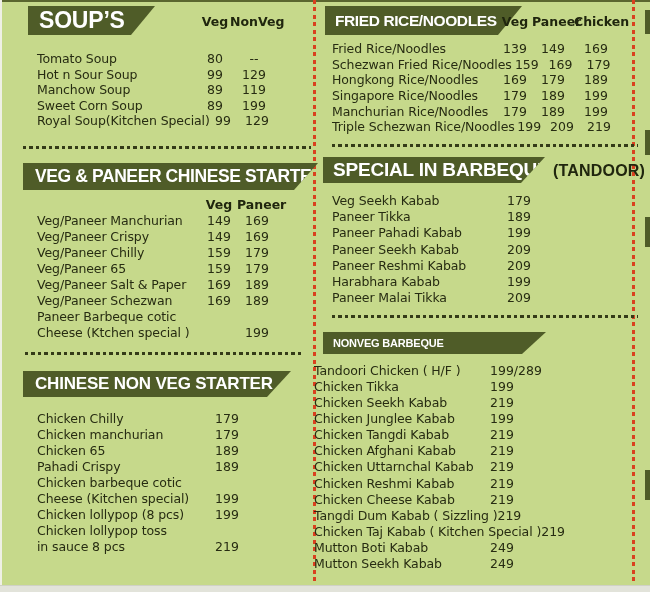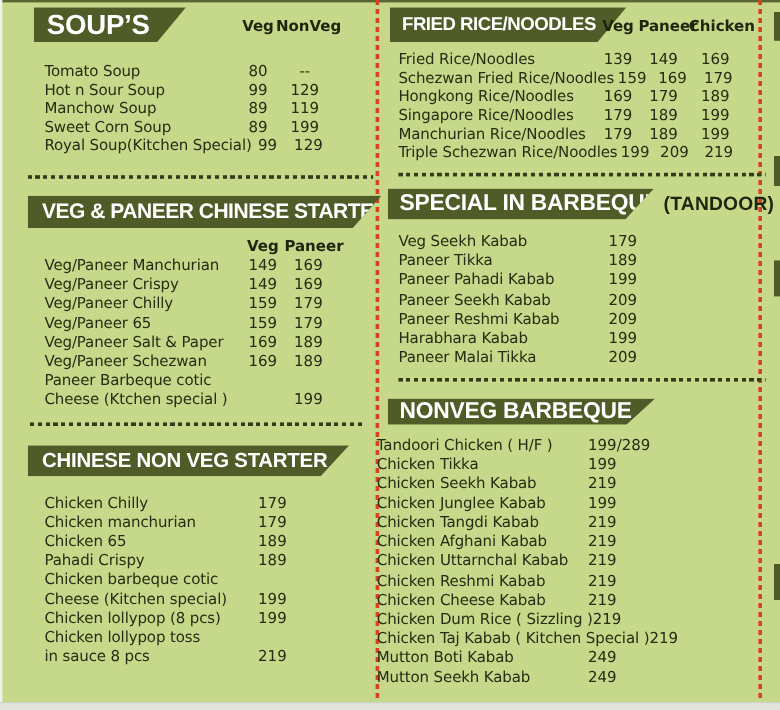--- a/index.html
+++ b/index.html
@@ -20,21 +20,21 @@
     display:flex;align-items:center;
     clip-path:polygon(0 0,100% 0,calc(100% - 24px) 100%,0 100%);
     letter-spacing:-0.2px;
     white-space:nowrap;
   }
   #hdr-soups{left:28px;top:6px;width:116px;height:29px;font-size:23px;padding-left:11px;}
   #hdr-fr{left:325px;top:6px;width:187px;height:29px;font-size:15.5px;padding-left:10px;letter-spacing:-0.4px;}
   #hdr-vp{left:23px;top:163px;width:283px;height:27px;font-size:17.5px;padding-left:12px;letter-spacing:-0.4px;}
   #hdr-bbq{left:323px;top:157px;width:212px;height:26px;font-size:19px;padding-left:10px;}
   #hdr-cnv{left:23px;top:371px;width:256px;height:26px;font-size:17px;padding-left:12px;}
-  #hdr-nvb{left:323px;top:332px;width:213px;height:22px;font-size:19px;padding-left:10px;}
+  #hdr-nvb{left:323px;top:332px;width:213px;height:22px;font-size:11px;padding-left:10px;}
   #tandoor-label{
     position:absolute;left:539px;top:162px;
     font-family:"Liberation Sans",sans-serif;
     font-weight:bold;font-size:16px;color:#20260e;
     letter-spacing:0.2px;
     margin-left:14px;
   }
   
   .cols,.rows{position:absolute;}
   .cols{display:flex;font-weight:bold;font-size:12.5px;color:#20260e;}
@@ -411,21 +411,21 @@
         <span class="name">Chicken Reshmi Kabab</span>
         <span class="p p1">219</span>
       </div>
 
       <div class="row">
         <span class="name">Chicken Cheese Kabab</span>
         <span class="p p1">219</span>
       </div>
 
       <div class="row">
-        <span class="name">Chicken Dum Rice ( Sizzling )</span>
+        <span class="name">Tangdi Dum Kabab ( Sizzling )</span>
         <span class="p p1">219</span>
       </div>
 
       <div class="row">
         <span class="name">Chicken Taj Kabab ( Kitchen Special )</span>
         <span class="p p1">219</span>
       </div>
 
       <div class="row">
         <span class="name">Mutton Boti Kabab</span>

